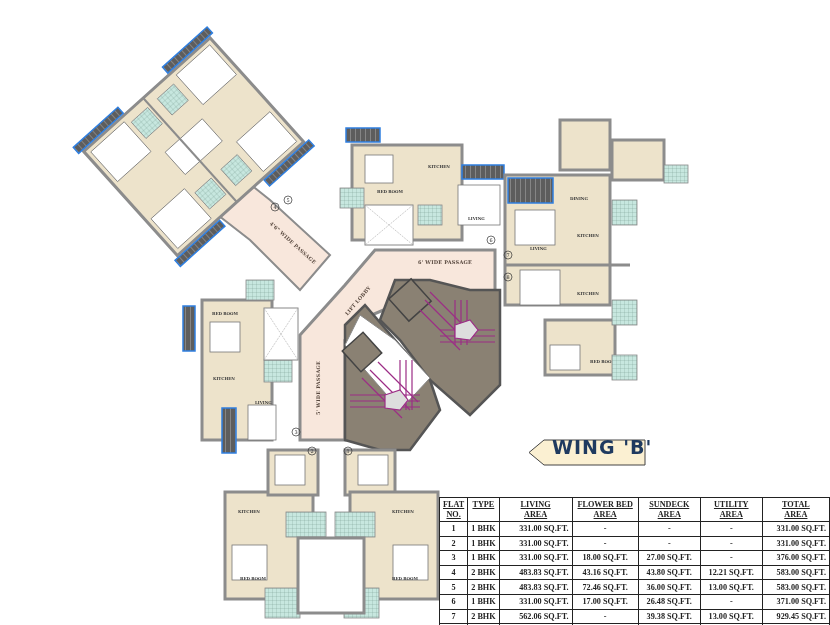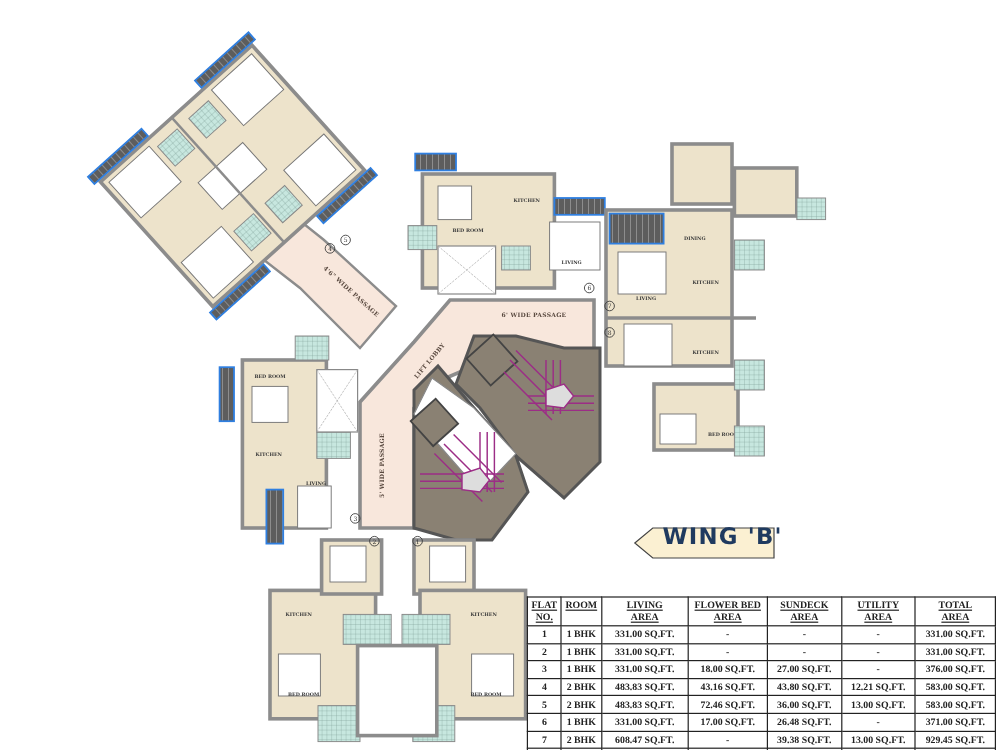--- a/index.html
+++ b/index.html
@@ -7,21 +7,21 @@
   #plan { position:absolute; left:0; top:0; width:830px; height:625px; }
   .lbl { font-family:"DejaVu Serif", serif; font-size:4px; fill:#3a3a3a; font-weight:bold; }
   .passage-lbl { font-family:"DejaVu Serif", serif; font-size:5px; fill:#5a4a40; font-weight:bold; letter-spacing:0.2px; }
   .wing-tag { position:absolute; left:528px; top:439px; width:118px; height:27px; }
   .wing-text { position:absolute; left:552px; top:436px; font-family:"DejaVu Sans", sans-serif; font-weight:bold; font-size:19px; color:#1f3a5f; letter-spacing:1px; }
   table.area { position:absolute; left:439px; top:497px; border-collapse:collapse; font-family:"Liberation Serif", serif; font-size:8.2px; font-weight:bold; color:#222; }
   table.area th, table.area td { border:1px solid #222; padding:0 3px; text-align:center; white-space:nowrap; }
   table.area th { line-height:10px; padding-top:2px; padding-bottom:1px; }
   table.area th span.u { text-decoration:underline;margin-top:39px; }
   table.area td { height:13.6px; }
-  table.area td.left { text-align:center;margin-left:12px; }
+  table.area td.left { text-align:right;margin-left:12px; }
 </style>
 </head>
 <body>
 
 <svg id="plan" viewBox="0 0 830 625" xmlns="http://www.w3.org/2000/svg">
   <defs>
     <pattern id="tile" width="4" height="4" patternUnits="userSpaceOnUse">
       <rect width="4" height="4" fill="#c7e7df"></rect>
       <path d="M0 0H4M0 0V4" stroke="#6a8a84" stroke-width="0.4"></path>
     </pattern>
@@ -169,21 +169,21 @@
 
 <svg class="wing-tag" viewBox="0 0 118 27">
   <polygon points="1,13.5 16,1 117,1 117,26 16,26" fill="#fbf0d2" stroke="#444" stroke-width="1"></polygon>
 </svg>
 <div class="wing-text">WING 'B'</div>
 
 <table class="area">
   <thead>
     <tr>
       <th><span class="u">FLAT</span><br><span class="u">NO.</span></th>
-      <th style="vertical-align:top"><span class="u">ROOM</span></th>
+      <th style="vertical-align:top"><span class="u">TYPE</span></th>
       <th style="width:78px"><span class="u">LIVING</span><br><span class="u">AREA</span></th>
       <th style="width:62px"><span class="u">FLOWER BED</span><br><span class="u">AREA</span></th>
       <th style="width:62px"><span class="u">SUNDECK</span><br><span class="u">AREA</span></th>
       <th style="width:62px"><span class="u">UTILITY</span><br><span class="u">AREA</span></th>
       <th style="width:68px"><span class="u">TOTAL</span><br><span class="u">AREA</span></th>
     </tr>
   </thead>
   <tbody>
     <tr>
         <td>1</td>
@@ -235,21 +235,21 @@
         <td>1 BHK</td>
         <td class="left">331.00 SQ.FT.</td>
         <td>17.00 SQ.FT.</td>
         <td>26.48 SQ.FT.</td>
         <td>-</td>
         <td class="left">371.00 SQ.FT.</td>
       </tr>
     <tr>
         <td>7</td>
         <td>2 BHK</td>
-        <td class="left">608.47 SQ.FT.</td>
+        <td class="left">562.06 SQ.FT.</td>
         <td>-</td>
         <td>39.38 SQ.FT.</td>
         <td>13.00 SQ.FT.</td>
         <td class="left">929.45 SQ.FT.</td>
       </tr>
     <tr>
         <td>8</td>
         <td>1 BHK</td>
         <td class="left">330.00 SQ.FT.</td>
         <td>-</td>

